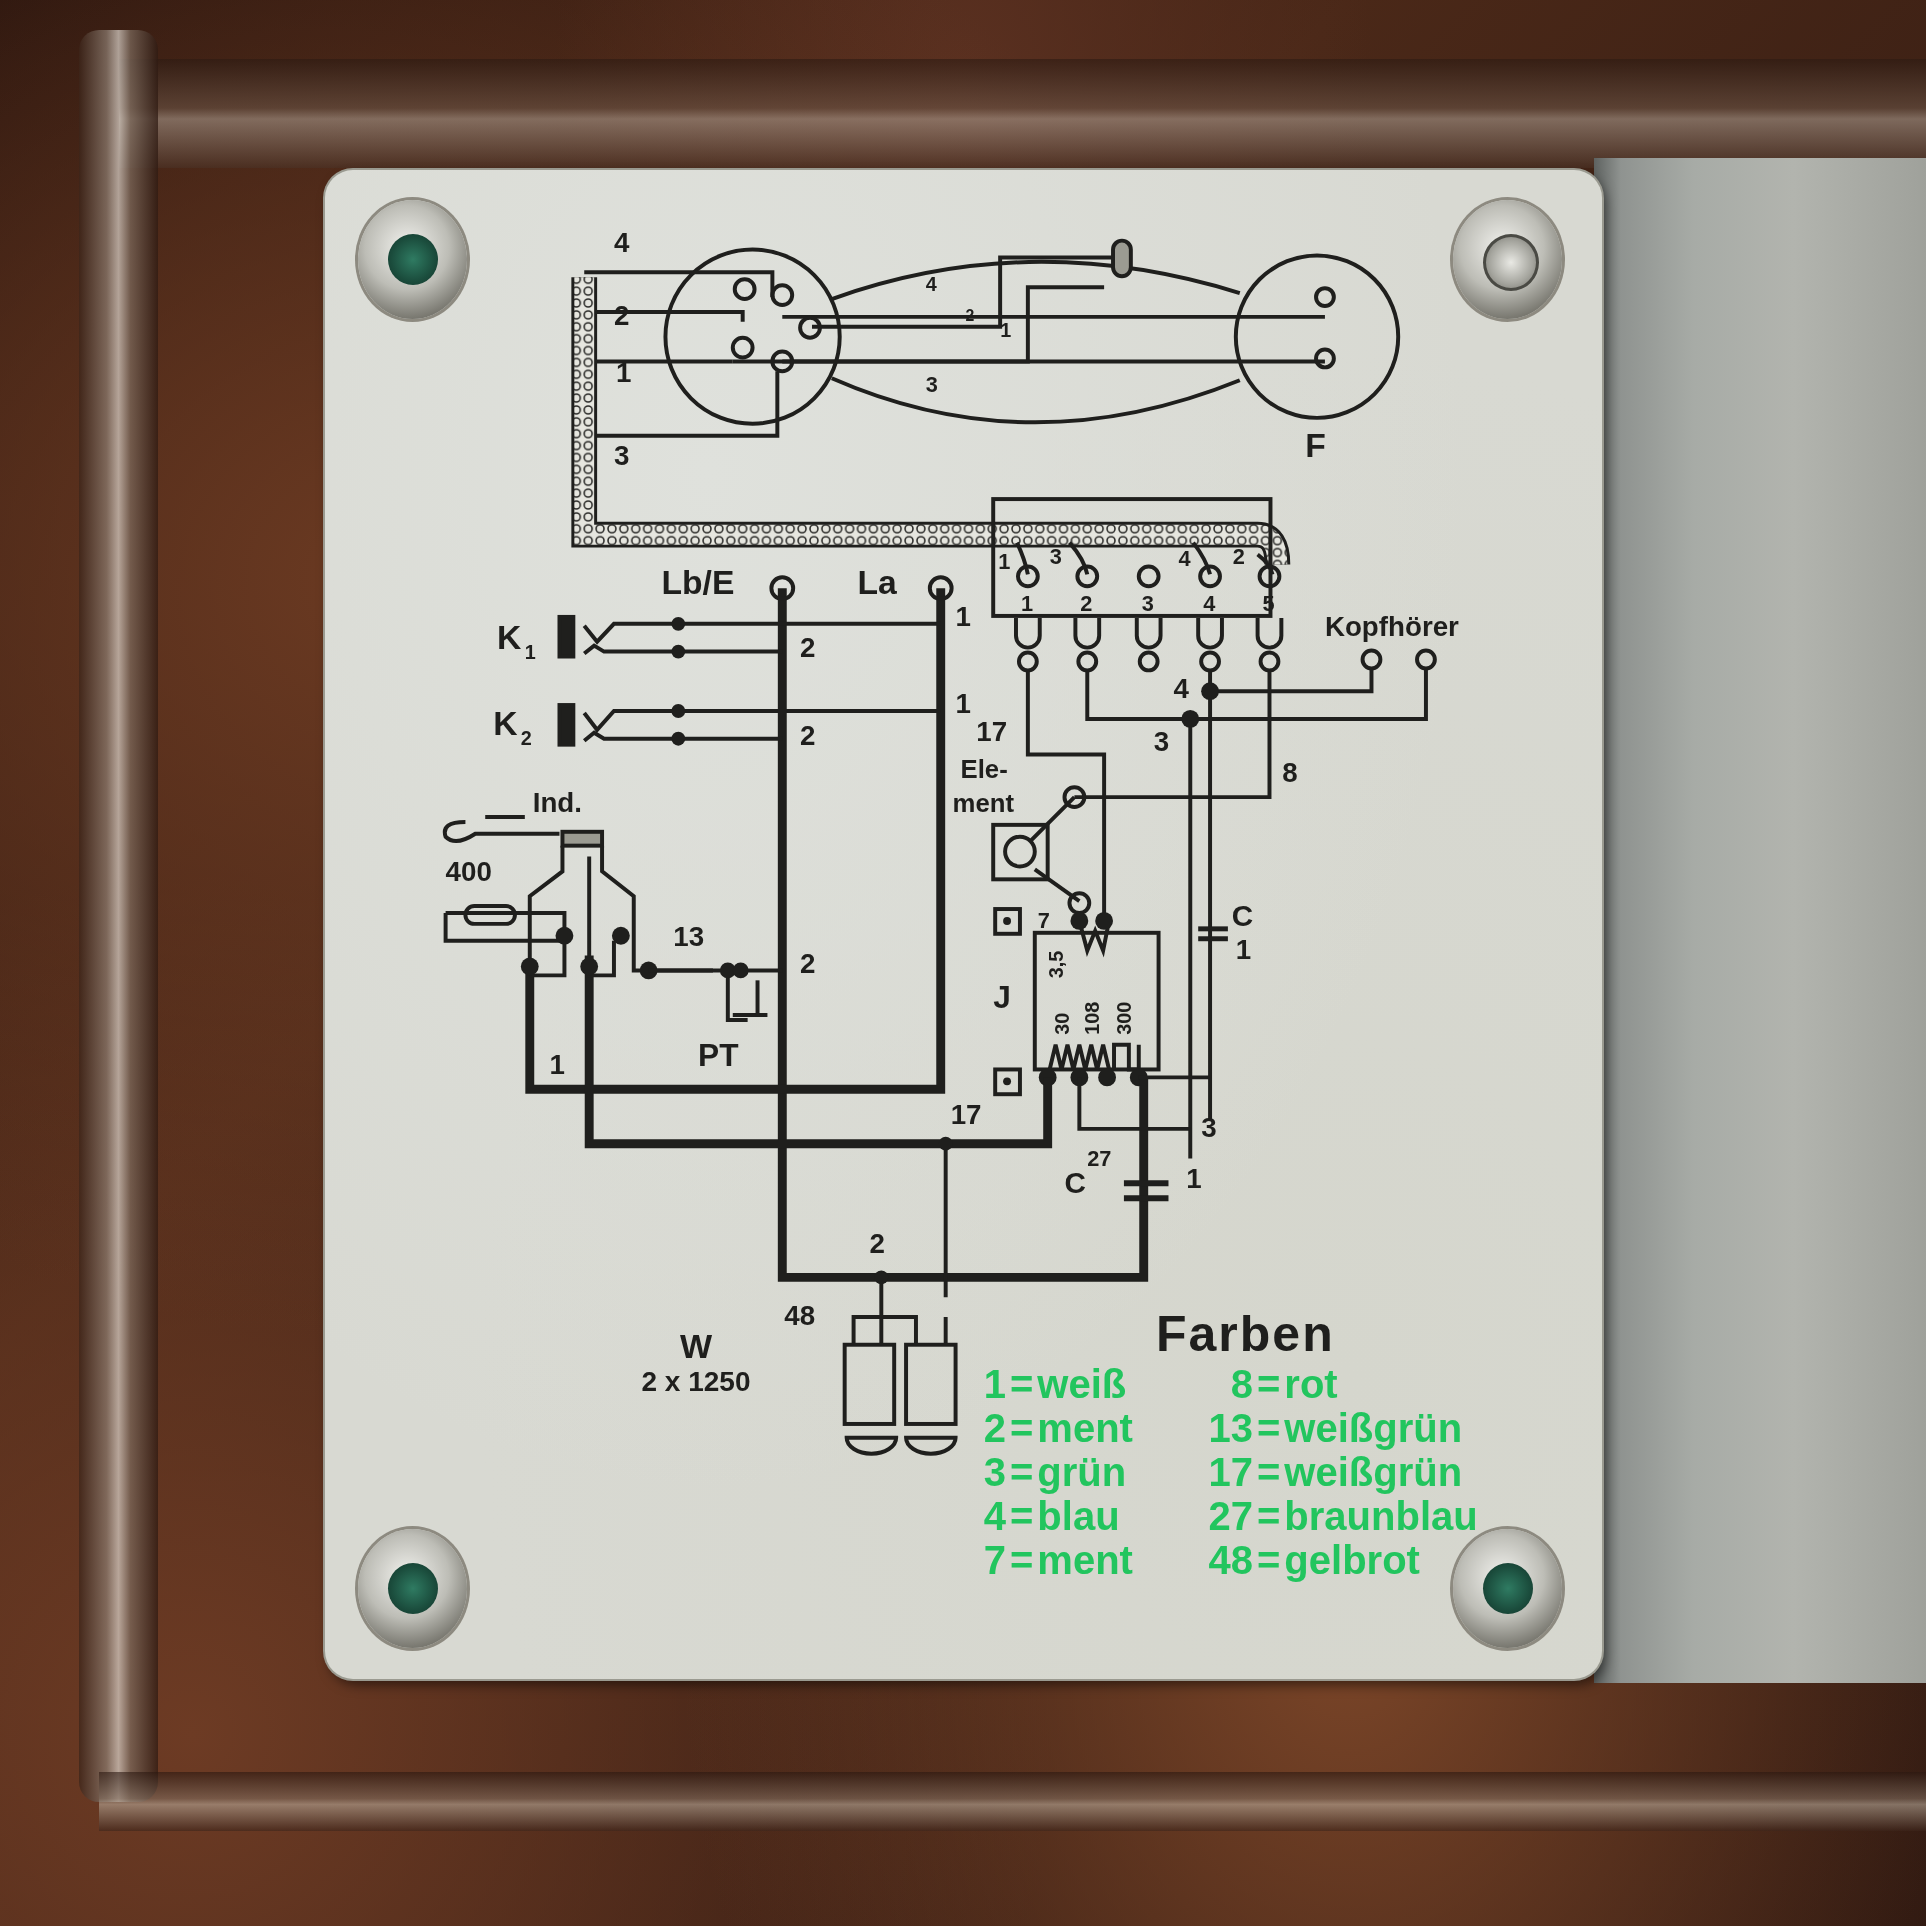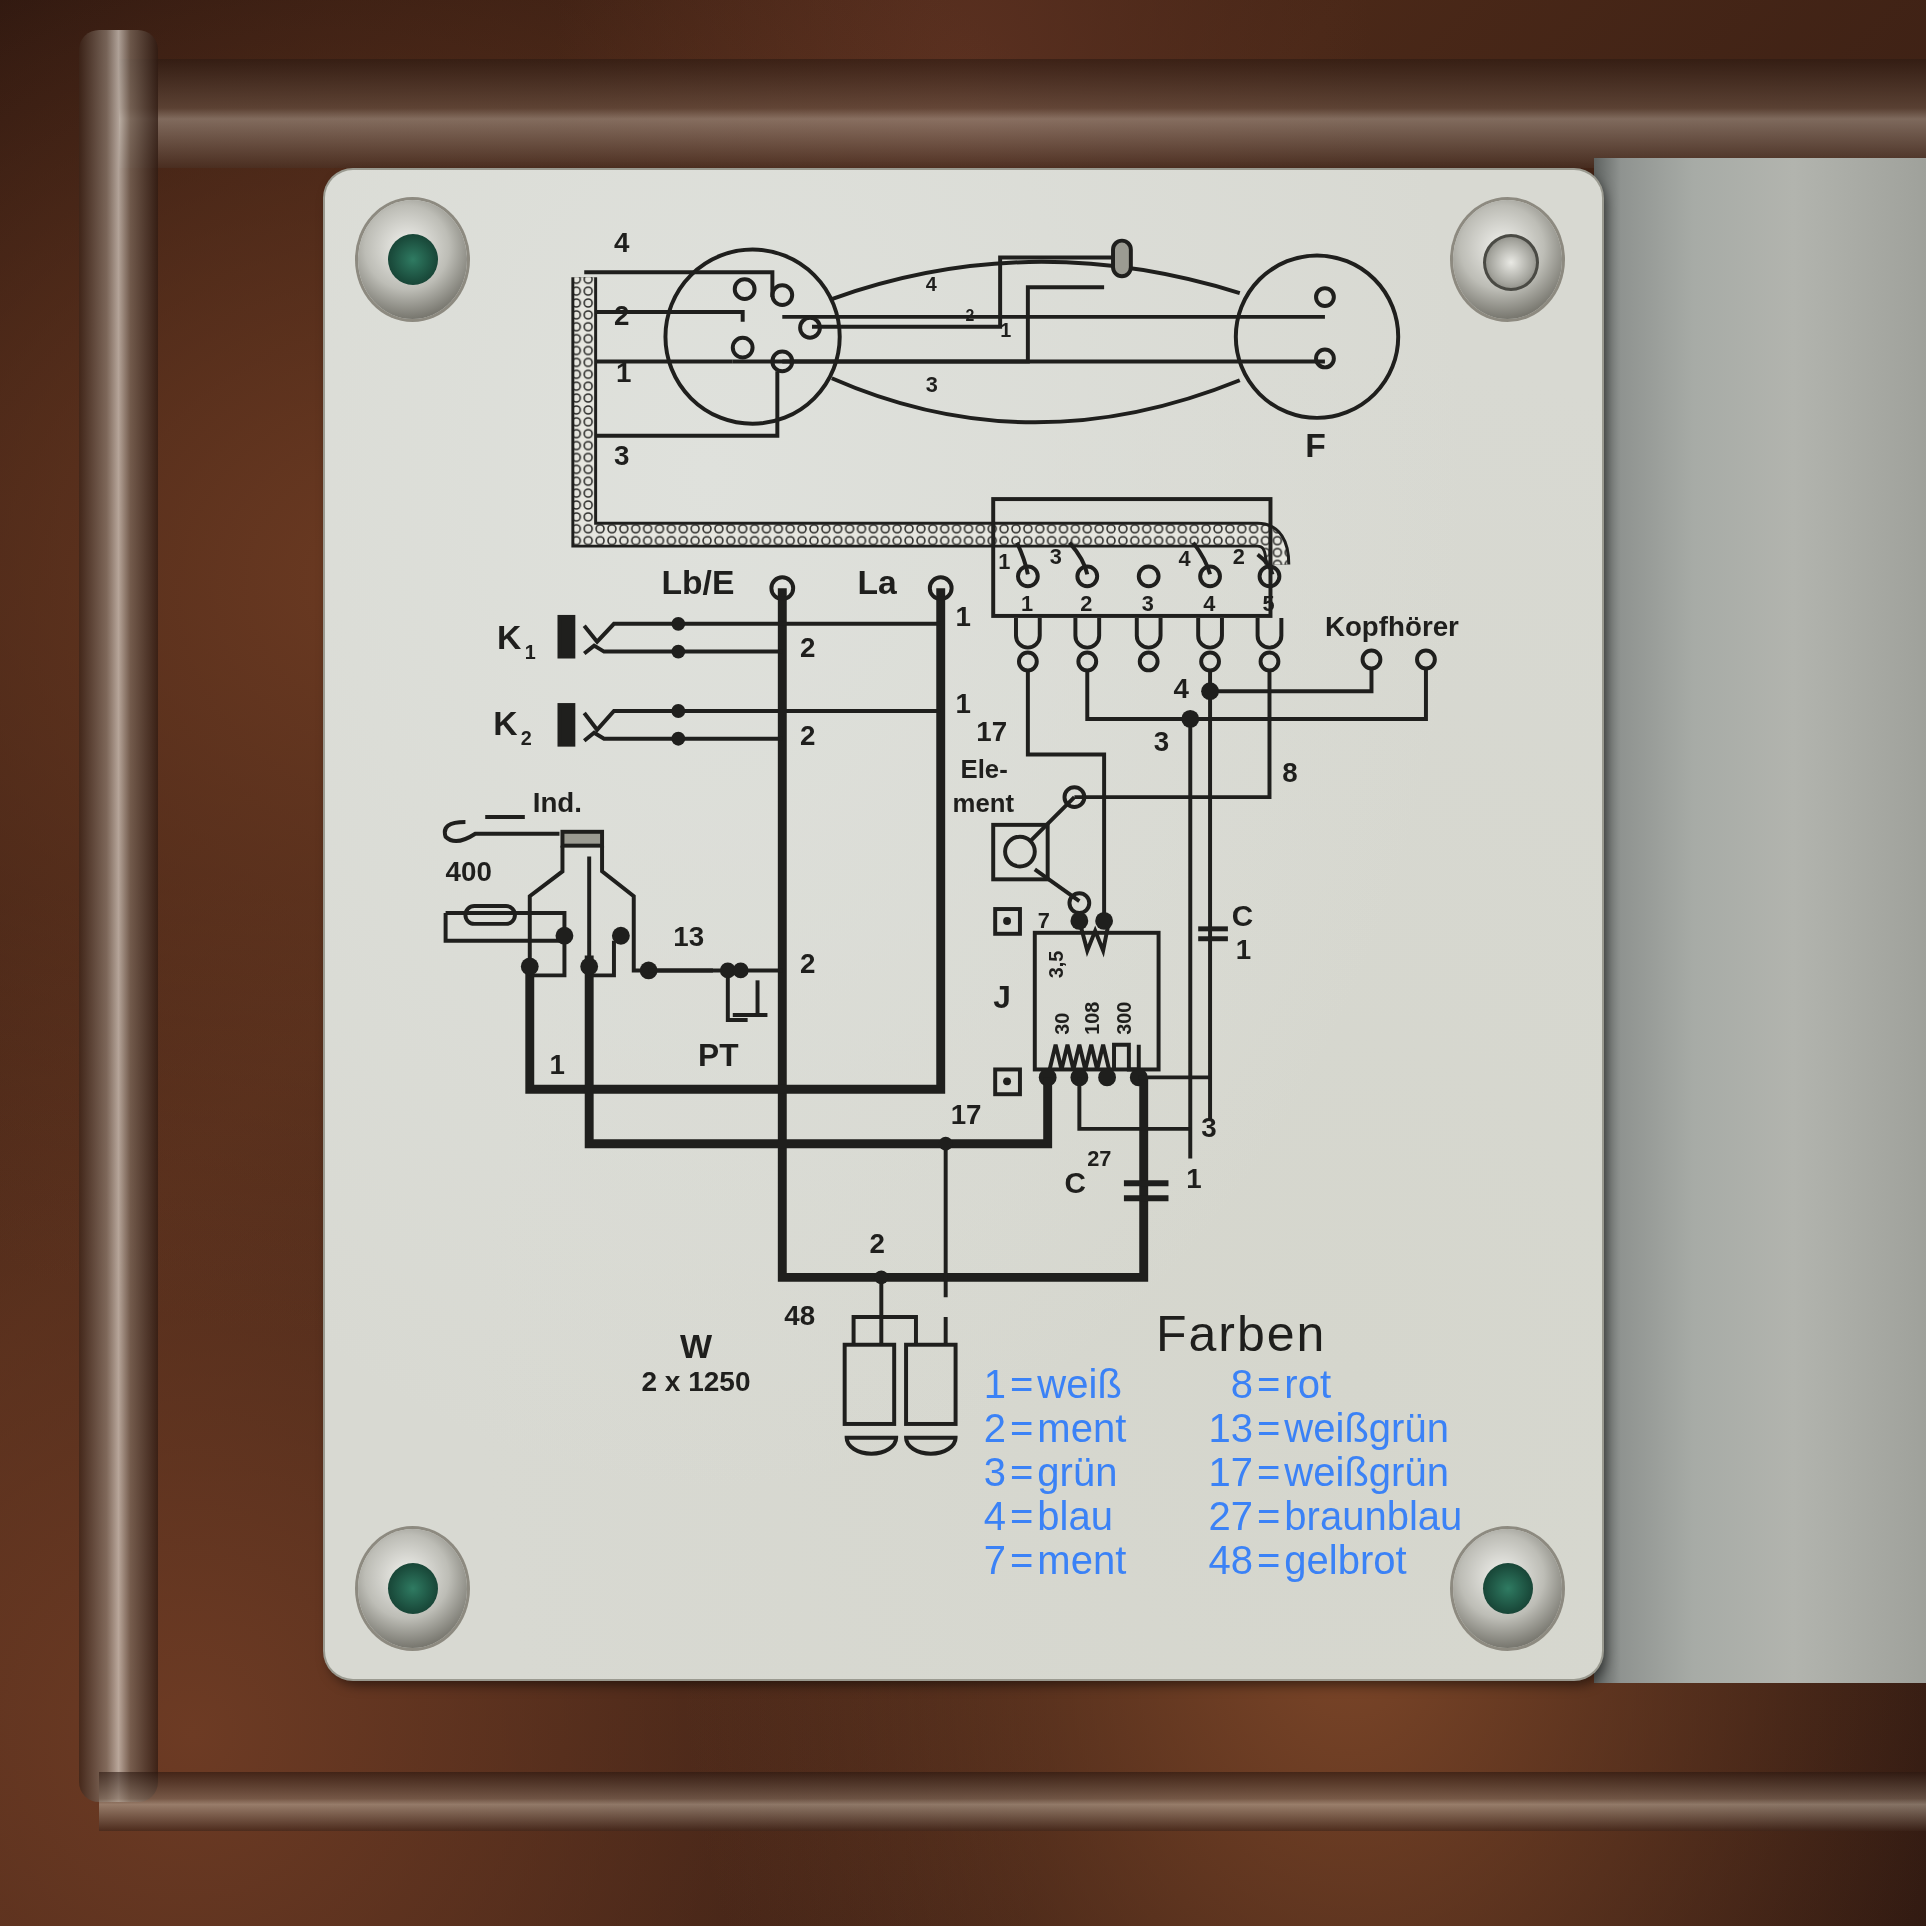--- a/index.html
+++ b/index.html
@@ -59,24 +59,24 @@
   .screw.silver .head {
     background:radial-gradient(circle at 50% 50%, #e9e9e4 0%, #a5a59e 60%, #6e6d66 100%);
     border:3px solid #4a4a44;
   }
   svg.schematic { position:absolute; left:0; top:0; width:1927px; height:1927px; }
   svg text { font-family:"Liberation Sans", "DejaVu Sans", sans-serif; fill:#1f1f1d; }
   .legend {
     position:absolute; left:978px; top:1305px; width:594px;
   }
   .legend-title {
-    position:absolute; left:178px; top:0; font-size:50px; font-weight:normal; color:#1f1f1d; letter-spacing:2px;
+    position:absolute; left:178px; top:0; font-size:50px; font-weight:bold; color:#1f1f1d; letter-spacing:2px;
   }
   .legend-col { position:absolute; top:57px; }
-  .legend-row { height:44px; font-size:40px; font-weight:normal; color:#3b82f6; white-space:nowrap; line-height:44px; }
+  .legend-row { height:44px; font-size:40px; font-weight:bold; color:#22c55e; white-space:nowrap; line-height:44px; }
   .legend-row .num { display:inline-block; text-align:right; }
   .legend-row .eq { padding:0 4px; }
   .w-label { position:absolute; left:612px; top:1327px; text-align:center; width:168px; color:#1f1f1d; font-weight:bold; }
   .w-label .l1 { font-size:34px; }
   .w-label .l2 { font-size:28px; }
 </style>
 </head>
 <body>
 
 <div class="case"></div>

